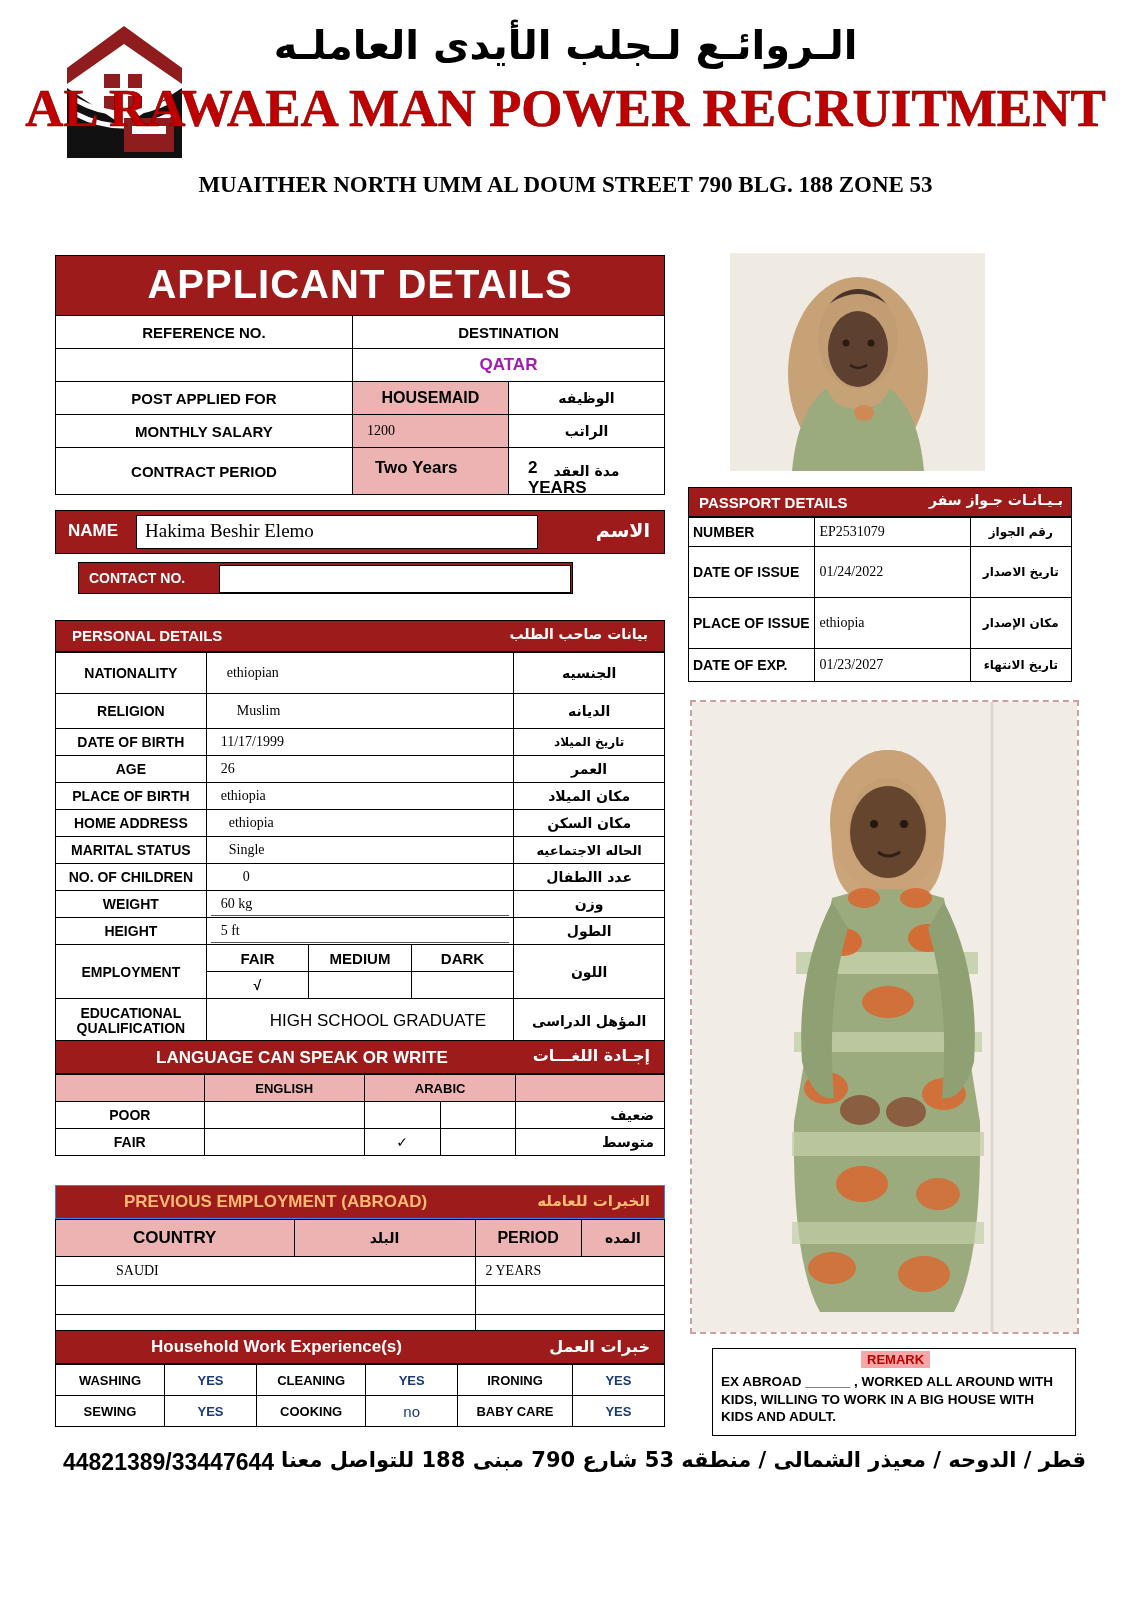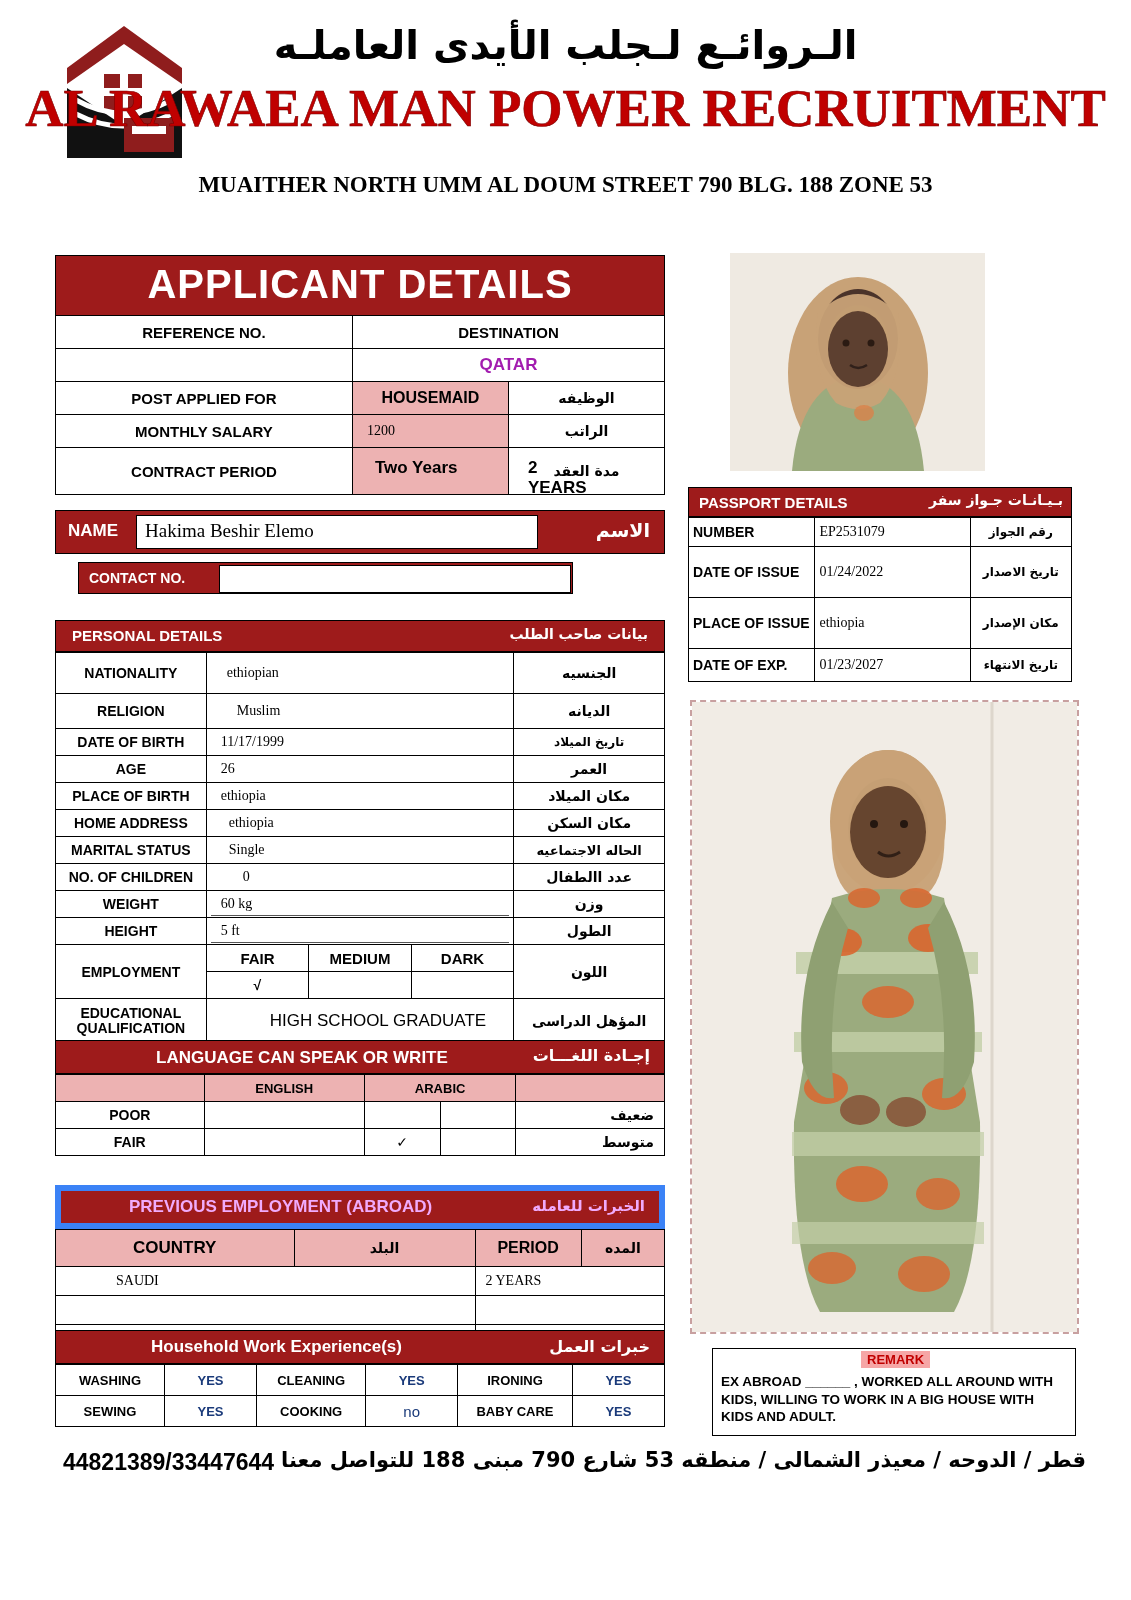--- a/index.html
+++ b/index.html
@@ -199,21 +199,21 @@
     background: #9e1b1b; color: #fff; border: 1px solid #000;
     height: 32px; position: relative;
   }
   .lang-head .t { position: absolute; left: 100px; top: 7px; font-size: 17px; font-weight: bold; }
   .lang-head .a { position: absolute; right: 14px; top: 5px; font-family: "DejaVu Sans", sans-serif; font-size: 16px; font-weight: bold; }
   #lang-block table.grid td { height: 22px; }
 
   
   #prev-block { left: 55px; top: 1185px; width: 610px; }
   .prev-head {
-    background: #9e1b1b; color: #f0abfc; border: 6px solid #3b82f6;
+    background: #9e1b1b; color: #fdba74; border: 1px solid #3b82f6;
     height: 32px; position: relative; text-align: right;
   }
   .prev-head .t { position: absolute; left: 68px; top: 6px; font-size: 17px; font-weight: bold; }
   .prev-head .a { position: absolute; right: 14px; top: 6px; font-family: "DejaVu Sans", sans-serif; font-size: 15px; font-weight: bold; }
   #prev-block table.grid td { height: 24px; }
 
   
   #house-block { left: 55px; top: 1330px; width: 610px; }
   .house-head {
     background: #9e1b1b; color: #fff; border: 1px solid #000;

